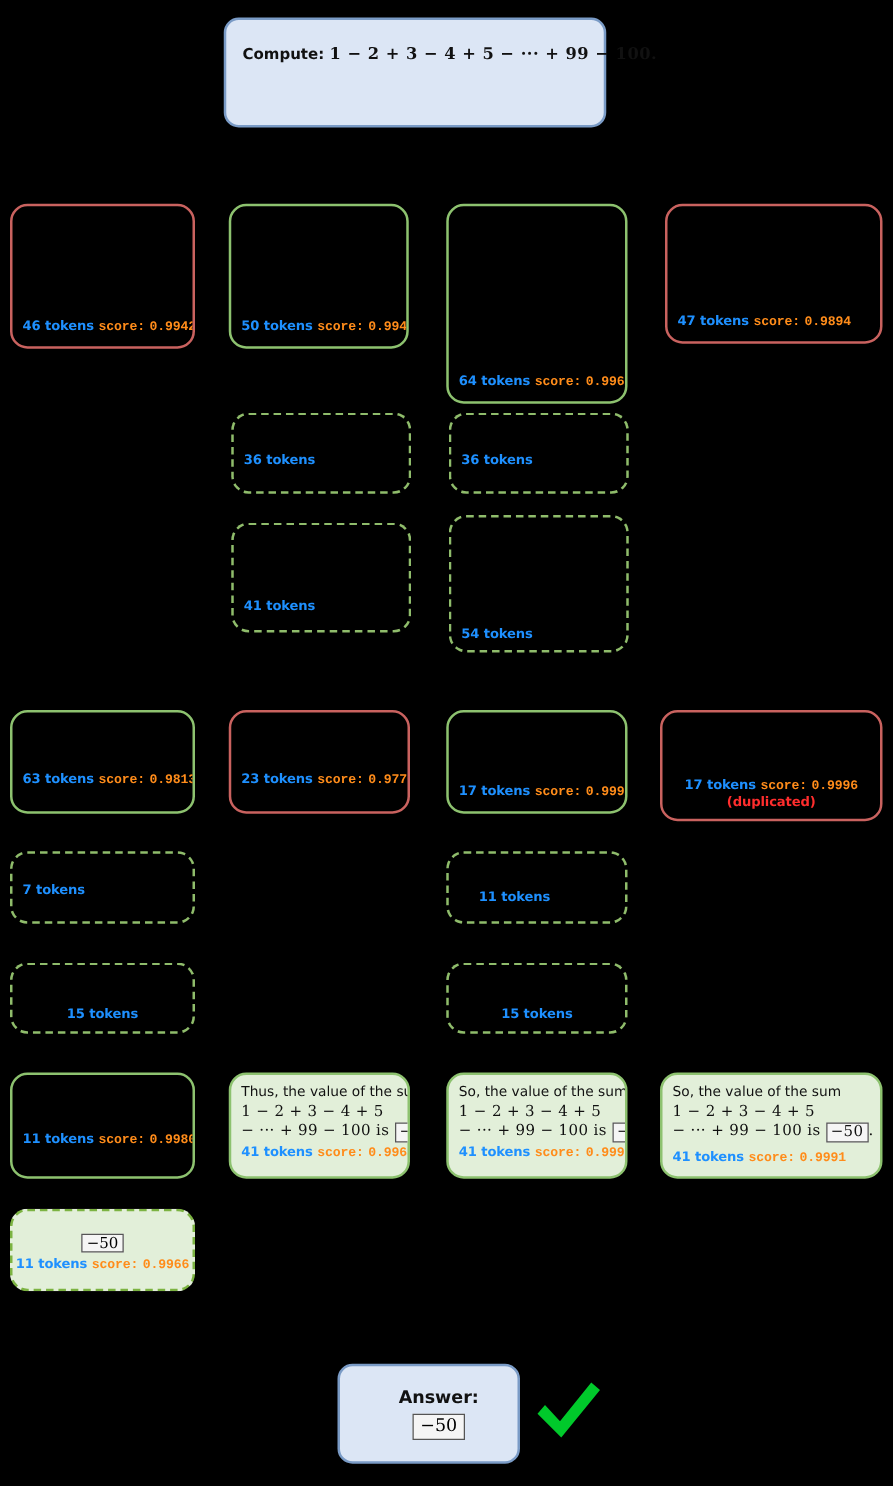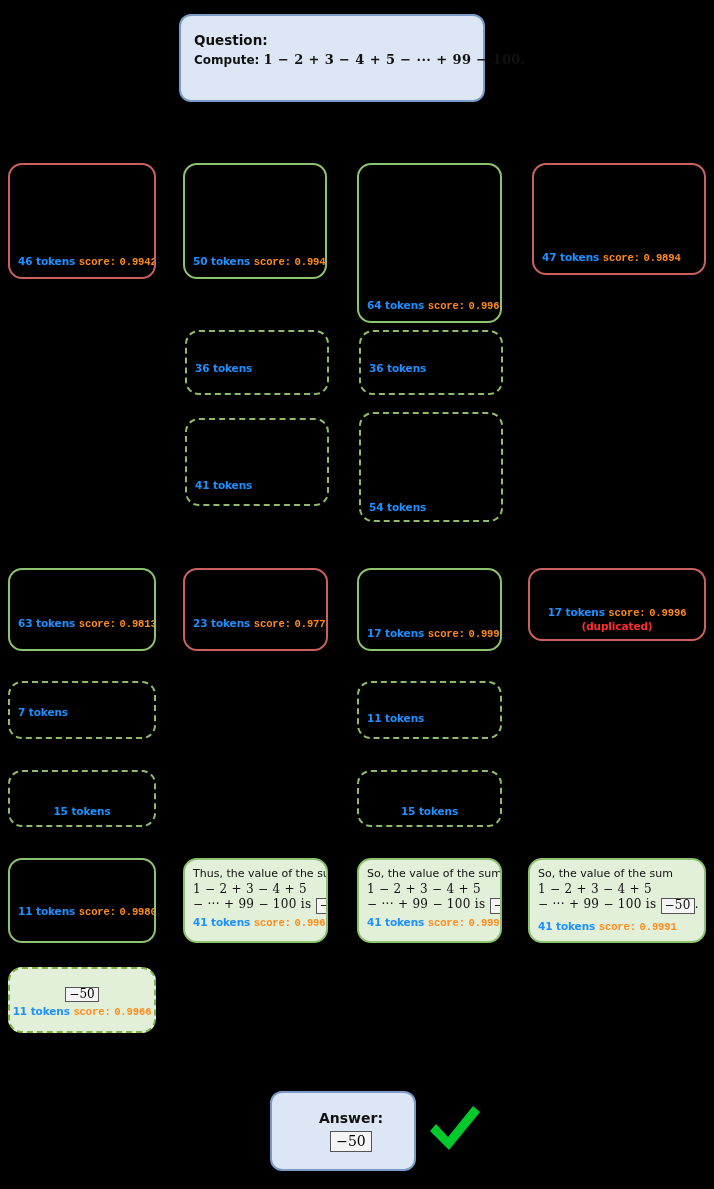--- a/index.html
+++ b/index.html
@@ -129,21 +129,20 @@
   .checkmark {
     position: absolute;
     left: 426px; top: 1100px;
     width: 56px; height: 58px;
   }
 </style>
 </head>
 <body>
 
 <div class="panel" id="question-panel">
-  <div class="panel-title">Question:</div>
   <div class="panel-line" style="margin-top:4px;">
     <span>Compute:</span>
     <span class="panel-math">1 − 2 + 3 − 4 + 5 − ··· + 99 − 100.</span>
   </div>
 </div>
 
 <div class="node solid-red" id="n1" style="left:8px; top:163px; width:148px; height:116px;">
   <div class="meta-wrap" style="left:8px; bottom:8px;">
     <div class="meta">
       <span class="tokens">46</span><span class="tokens">&nbsp;</span><span class="tokens">tokens</span>
@@ -238,41 +237,41 @@
 <div class="node solid-green" id="n11" style="left:357px; top:568px; width:145px; height:83px;">
   <div class="meta-wrap" style="left:8px; bottom:8px;">
     <div class="meta">
       <span class="tokens">17</span><span class="tokens">&nbsp;</span><span class="tokens">tokens</span>
       <span class="score">score:</span>
       <span class="score">0.9996</span>
     </div>
   </div>
 </div>
 
-<div class="node solid-red" id="n12" style="left:528px; top:568px; width:178px; height:73px;">
+<div class="node solid-red" id="n12" style="left:528px; top:568px; width:178px; height:89px;">
   <div class="meta-wrap" style="left:0; right:0; bottom:6px; text-align:center;">
     <div class="meta">
       <span class="tokens">17</span><span class="tokens">&nbsp;</span><span class="tokens">tokens</span>
       <span class="score">score:</span>
       <span class="score">0.9996</span>
     </div>
     <div class="meta dup">(duplicated)</div>
   </div>
 </div>
 
 <div class="node dashed-green" id="n13" style="left:8px; top:681px; width:148px; height:58px;text-align:right;">
   <div class="meta-wrap" style="left:8px; bottom:18px;">
     <div class="meta">
       <span class="tokens">7</span><span class="tokens">&nbsp;</span><span class="tokens">tokens</span>
     </div>
   </div>
 </div>
 
 <div class="node dashed-green" id="n14" style="left:357px; top:681px; width:145px; height:58px;">
-  <div class="meta-wrap" style="left:8px; bottom:12px;">
+  <div class="meta-wrap" style="left:24px; bottom:12px;">
     <div class="meta">
       <span class="tokens">11</span><span class="tokens">&nbsp;</span><span class="tokens">tokens</span>
     </div>
   </div>
 </div>
 
 <div class="node dashed-green" id="n15" style="left:8px; top:770px; width:148px; height:57px;">
   <div class="meta-wrap" style="left:0; right:0; bottom:7px; text-align:center;">
     <div class="meta">
       <span class="tokens">15</span><span class="tokens">&nbsp;</span><span class="tokens">tokens</span>

